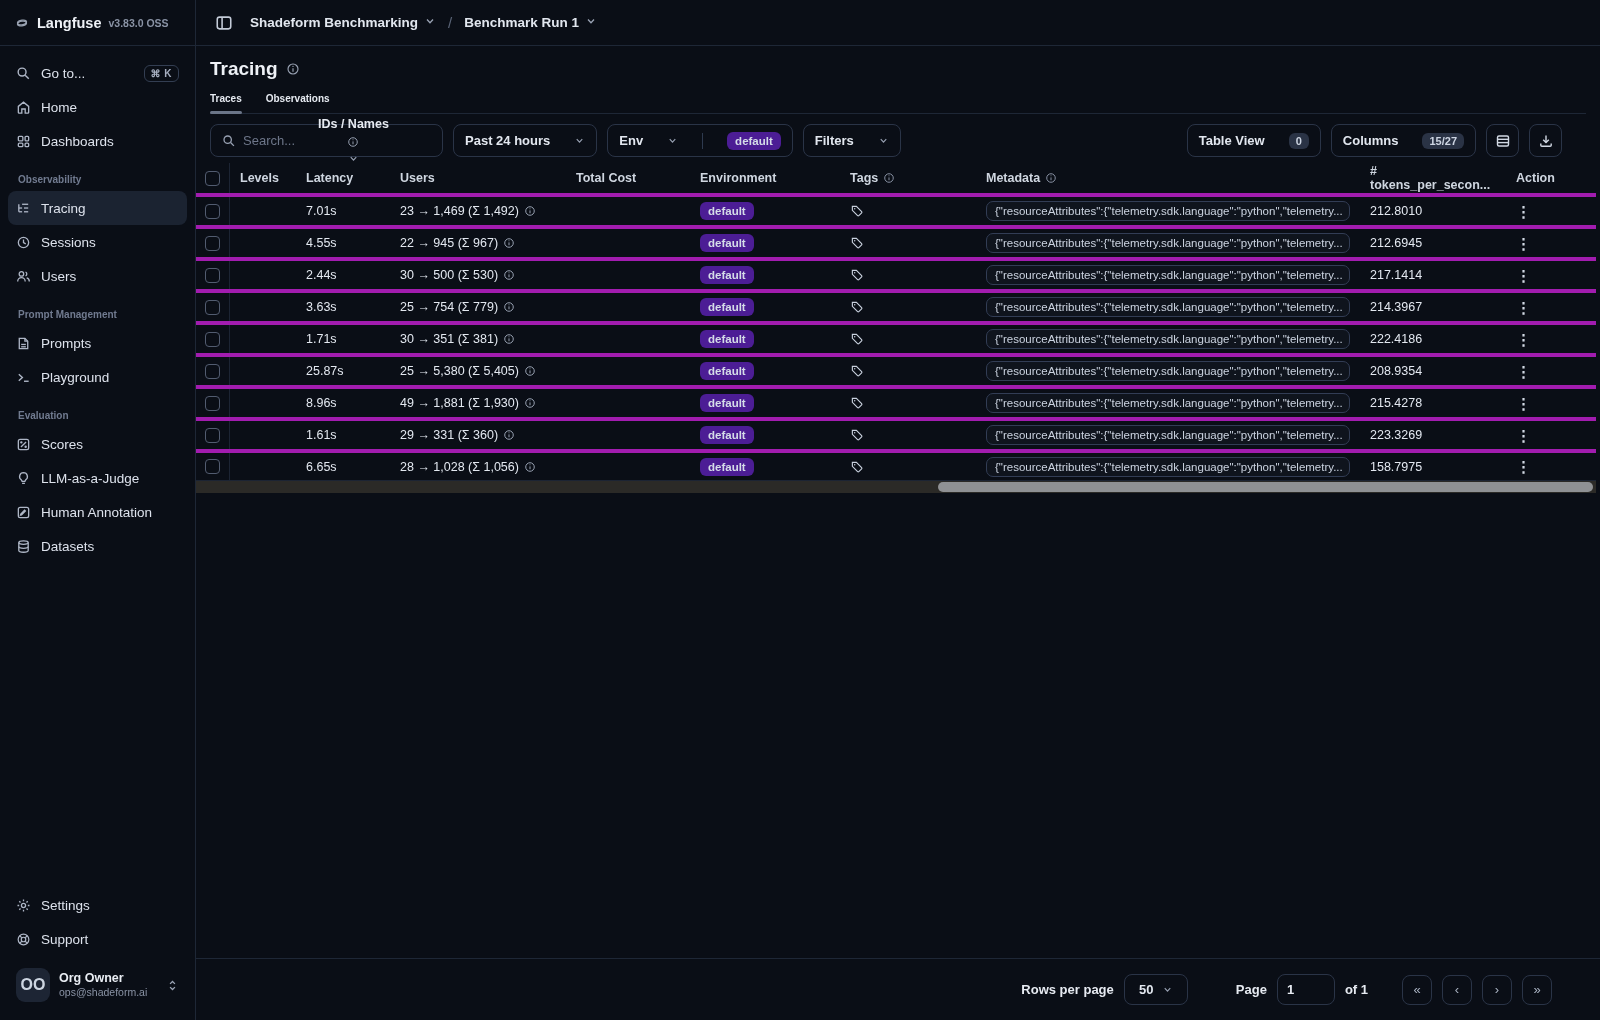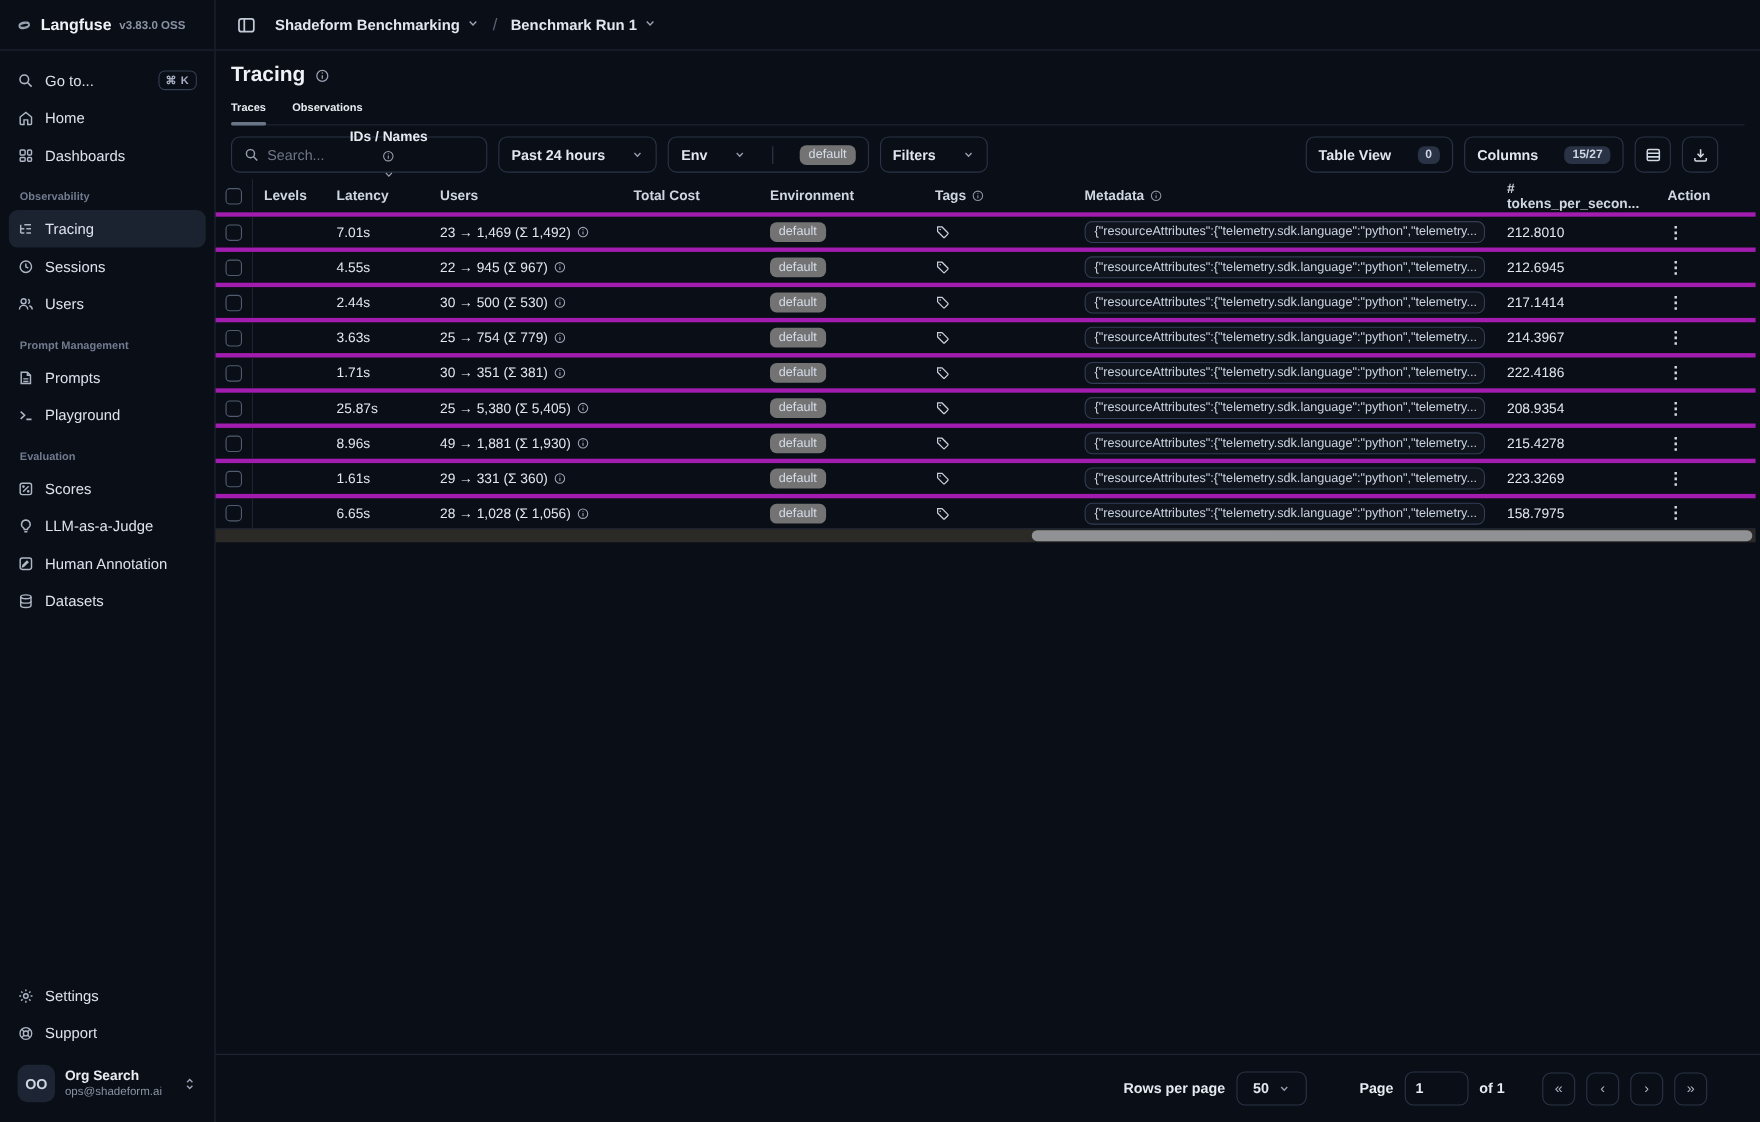--- a/index.html
+++ b/index.html
@@ -42,21 +42,21 @@
     padding:16px 10px 6px 10px;
   }
   .sidebar-spacer { flex:1; }
   .user-row {
     display:flex; align-items:center; gap:9px;
     margin:6px 8px 12px 8px; padding:6px 8px; border-radius:10px; cursor:pointer;
   }
   .avatar {
     width:34px; height:34px; border-radius:9px; background:#1d2534;
     display:flex; align-items:center; justify-content:center;
-    font-size:13px; font-weight:700; color:#cdd5e1; flex:none;
+    font-size:16px; font-weight:700; color:#cdd5e1; flex:none;
   }
   .user-name { font-size:12.5px; font-weight:700; color:#e9edf3; line-height:1.25; }
   .user-email { font-size:10.5px; color:#8a93a5; line-height:1.25; }
   .user-chev { margin-left:auto; color:#9aa3b4; }
 
   
   .main { flex:1; display:flex; flex-direction:column; min-width:0; }
   .topbar {
     height:46px; flex:none; display:flex; align-items:center; gap:12px;
     padding:0 14px; border-bottom:1px solid #1e2736;
@@ -83,22 +83,22 @@
   .tool-box .ic { color:#98a1b2; }
   .search-box { width:233px; gap:7px; cursor:text; }
   .search-box input {
     width:68px; background:transparent; border:none; outline:none;
     font-family:"Liberation Sans",sans-serif; font-size:13px; color:#e2e7ef;
   }
   .search-box input::placeholder { color:#6d7689; }
   .search-mode { display:flex; align-items:center; gap:5px; font-size:12.5px; font-weight:700; color:#e6eaf1; cursor:pointer; white-space:nowrap;flex-direction:column; }
   .env-sep { width:1px; height:16px; background:#2e3a4f; }
   .pill {
-    background:#737373; color:#d5dce8; border-radius:6px;
-    font-size:11.5px; font-weight:400; padding:3px 8px; white-space:nowrap;
+    background:#4c1d95; color:#d5dce8; border-radius:6px;
+    font-size:11.5px; font-weight:700; padding:3px 8px; white-space:nowrap;
   }
   .toolbar-right { margin-left:auto; display:flex; align-items:center; gap:10px; }
   .count-badge { background:#2a3345; color:#cdd5e2; border-radius:6px; font-size:11px; font-weight:700; padding:2px 7px; }
   .icon-btn { width:33px; justify-content:center; padding:0; }
 
   
   .table-wrap { padding-right:4px; }
   .thead, .trow { display:flex; align-items:center; }
   .thead { height:30px; font-size:12.5px; font-weight:700; color:#cfd6e0; }
   .trow { height:32px; border-top:4px solid #a21caf; font-size:12.5px; color:#e3e8f0; }
@@ -293,21 +293,21 @@
           <line x1="4" y1="12" x2="6.3" y2="9.7"></line>
           <line x1="12" y1="12" x2="9.7" y2="9.7"></line>
         </svg>
       <span>Support</span>
     </div>
   </nav>
 
   <div class="user-row">
     <div class="avatar">OO</div>
     <div>
-      <div class="user-name">Org Search</div>
+      <div class="user-name">Org Owner</div>
       <div class="user-email">ops@shadeform.ai</div>
     </div>
     <svg class="ic user-chev" width="13" height="13" viewBox="0 0 16 16" fill="none" stroke="currentColor" stroke-width="1.6">
         <polyline points="5,6 8,3 11,6"></polyline>
         <polyline points="5,10 8,13 11,10"></polyline>
       </svg>
   </div>
 </aside>
 
 <div class="main">

